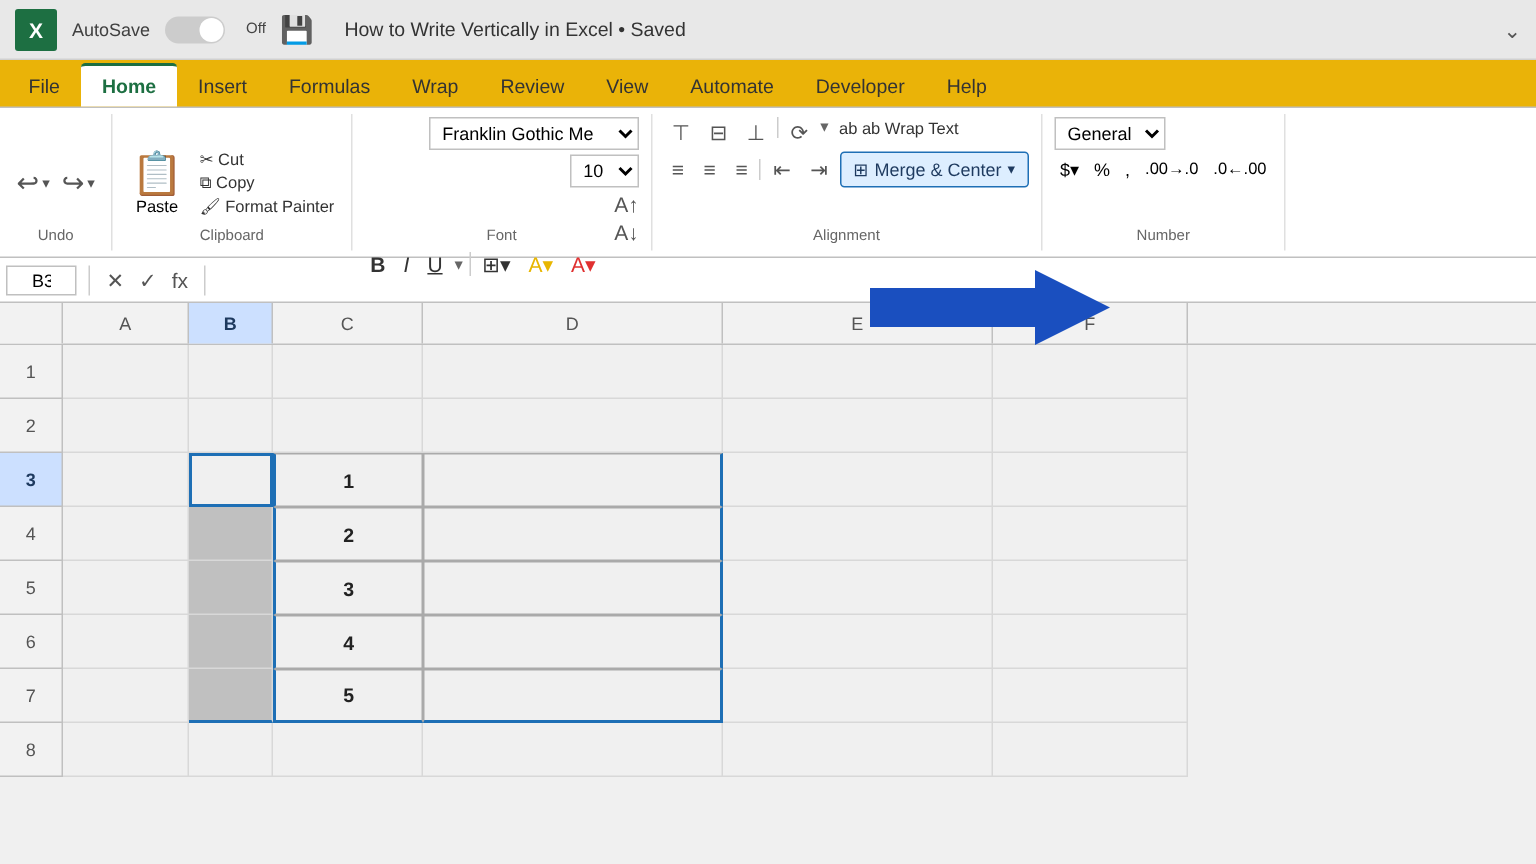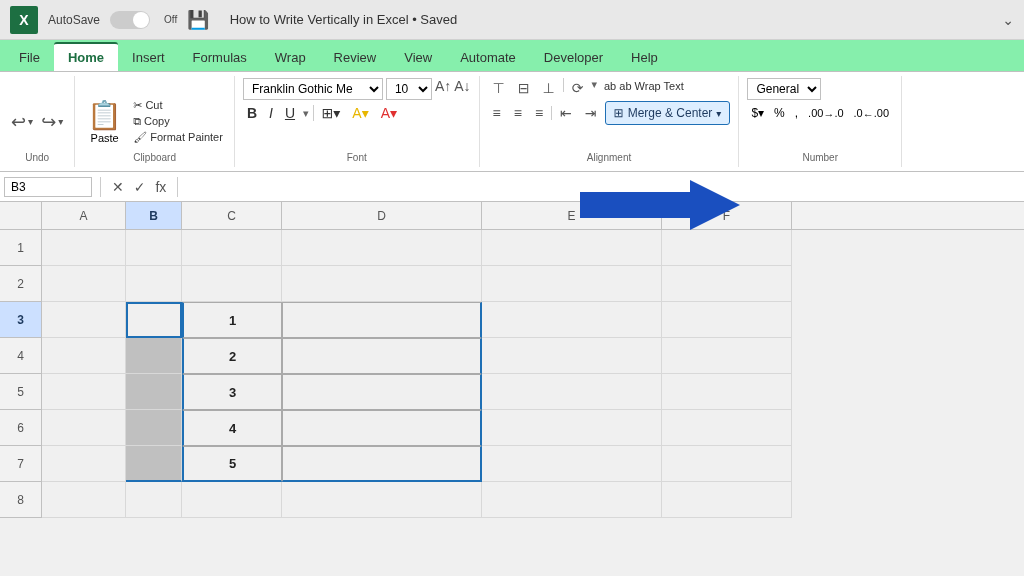--- a/index.html
+++ b/index.html
@@ -33,21 +33,21 @@
     }
     .toggle-knob {
       width: 16px; height: 16px; background: white; border-radius: 50%;
       position: absolute; right: 1px;
     }
     .toggle-off-text { font-size: 10px; color: #444; margin-left: 4px; }
     .title-text { font-size: 13px; color: #333; margin: 0 auto 0 10px; }
 
     
     .ribbon-tabs {
-      background: #86efac;
+      background: #eab308;
       height: 32px;
       display: flex;
       align-items: flex-end;
       padding: 0 5px;
       border-bottom: 1px solid #c0c0c0;
     }
     .ribbon-tab {
       padding: 6px 14px;
       font-size: 13px;
       cursor: pointer;
@@ -111,21 +111,21 @@
       cursor: pointer; padding: 2px 4px; border-radius: 2px;
       font-size: 11px;
     }
     .paste-icon { font-size: 28px; color: #555; }
     .clipboard-right { display: flex; flex-direction: column; gap: 1px; }
     .clip-btn { font-size: 11px; color: #333; cursor: pointer; padding: 1px 3px; border-radius: 2px; white-space: nowrap; }
 
     
     .font-group { min-width: 200px; }
     .font-group-inner { display: flex; flex-direction: column; gap: 3px; width: 100%; }
-    .font-row1 { display: flex; gap: 3px; align-items: flex-start; }
+    .font-row1 { display: flex; gap: 3px; align-items: flex-end; flex-direction: column; }
     .font-row2 { display: flex; gap: 4px; align-items: center; }
     .font-select {
       border: 1px solid #c0c0c0; padding: 2px 4px; font-size: 12px;
       width: 140px; cursor: pointer; background: white;
     }
     .size-select {
       border: 1px solid #c0c0c0; padding: 2px 4px; font-size: 12px;
       width: 46px; cursor: pointer; background: white;
     }
     .font-btn { font-size: 14px; color: #333; cursor: pointer; padding: 2px 4px; border-radius: 2px; }
@@ -175,22 +175,22 @@
     .formula-bar {
       background: white;
       height: 30px;
       display: flex;
       align-items: center;
       border-bottom: 1px solid #c0c0c0;
       gap: 4px;
       padding: 0 4px;
     }
     .cell-ref {
-      border: 1px solid #c0c0c0; padding: 2px 6px; font-size: 12px;
-      width: 88px; background: white;
+      border: 1px solid #c0c0c0; padding: 2px 16px; font-size: 12px;
+      width: 47px; background: white;
     }
     .formula-divider { width: 1px; height: 20px; background: #ccc; margin: 0 4px; }
     .formula-btns { display: flex; gap: 4px; align-items: center; color: #555; font-size: 14px; }
     .formula-btn { cursor: pointer; padding: 0 3px; }
     .formula-input { flex: 1; font-size: 12px; border: none; outline: none; }
     .col-headers {
       display: flex;
       background: #f2f2f2;
       border-bottom: 1px solid #c0c0c0;
       height: 28px;

